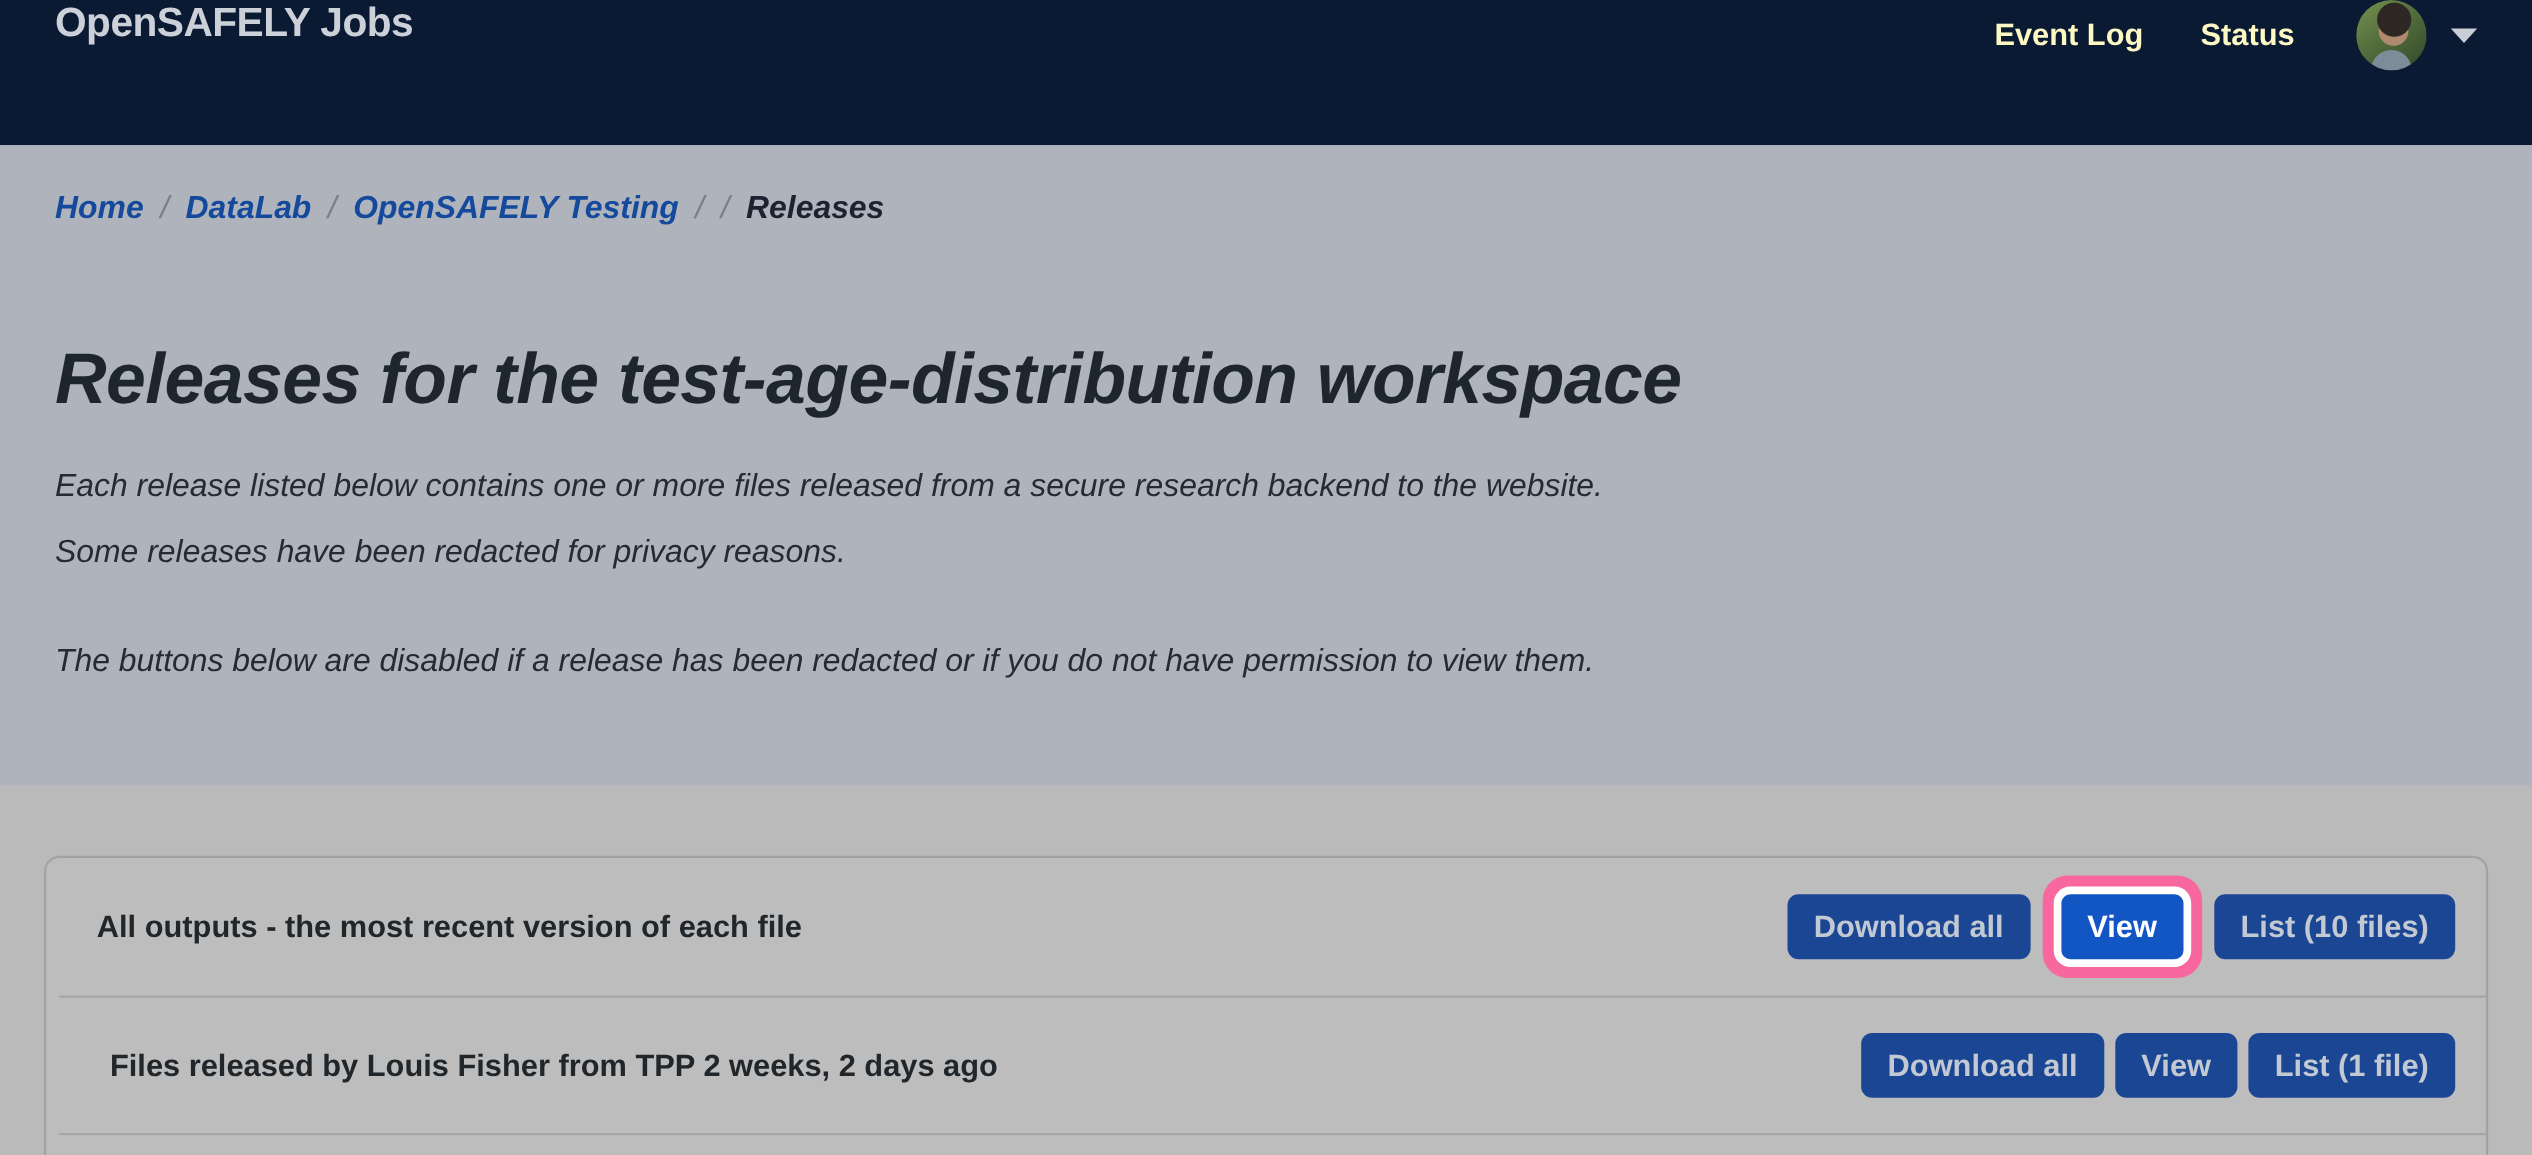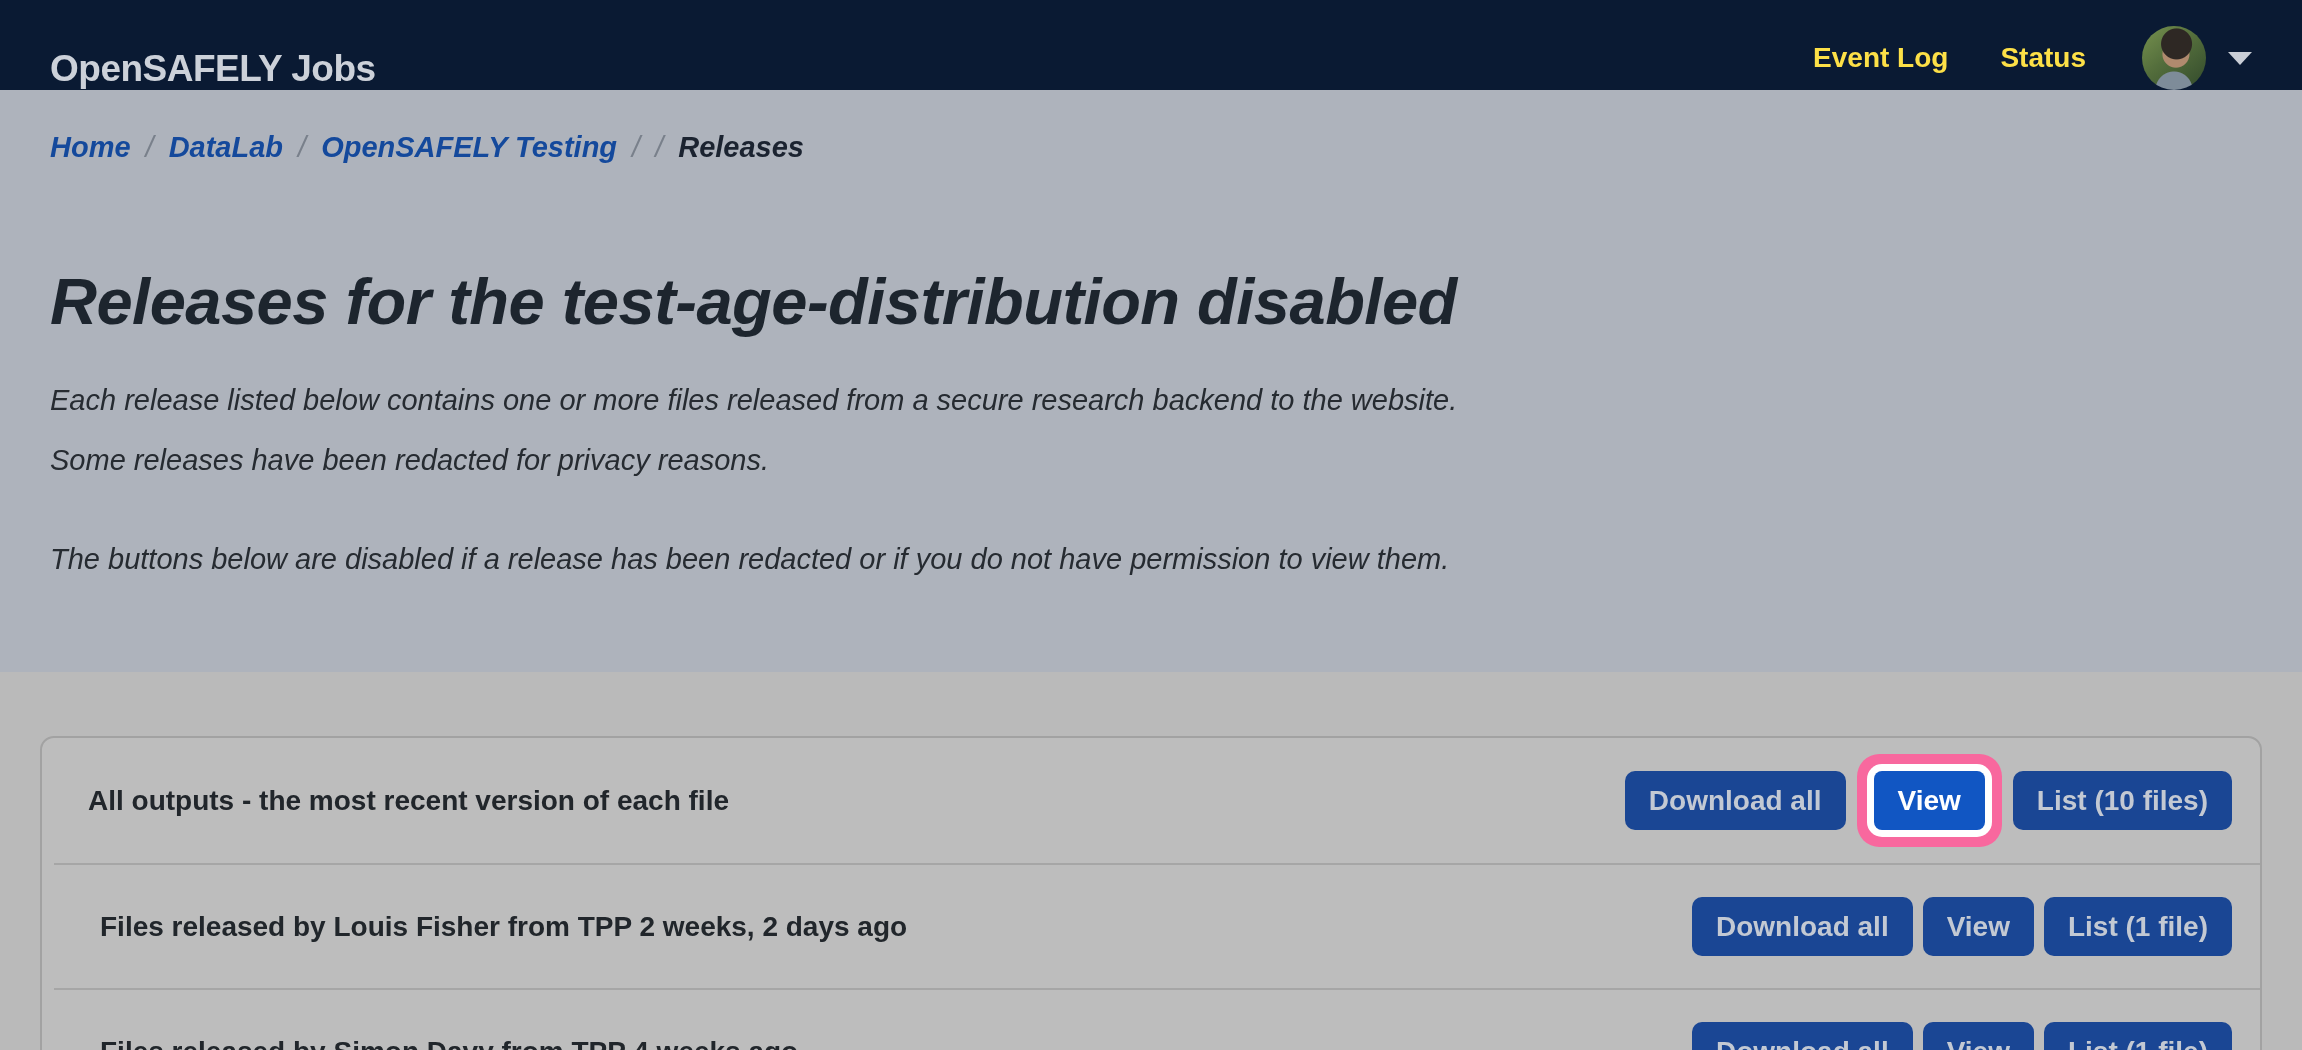--- a/index.html
+++ b/index.html
@@ -5,41 +5,41 @@
   * { margin: 0; padding: 0; box-sizing: border-box; }
   html, body { width: 2302px; height: 1050px; overflow: hidden; }
   body {
     font-family: "Liberation Sans", sans-serif;
     background: #bababa;
   }
   a { text-decoration: none; cursor: pointer; }
 
   
   .navbar {
-    height: 90px;
+    height: 132px;
     background: #0a1a33;
     display: flex;
-    align-items: flex-end;
+    align-items: flex-start;
     padding: 0 50px;
   }
   .brand {
     font-size: 37px;
     font-weight: 700;
     color: #ccd1d9;
     letter-spacing: -0.5px;
   }
   .nav-right {
     margin-left: auto;
     display: flex;
     align-items: center;
   }
   .nav-link {
     font-size: 28px;
     font-weight: 600;
-    color: #fde047;
+    color: #fef9c3;
     margin-left: 52px;
   }
   .user-menu {
     display: flex;
     align-items: center;
     margin-left: 56px;
     cursor: pointer;
   }
   .avatar {
     width: 64px;
@@ -159,21 +159,21 @@
     <a class="bc-link">Home</a>
     <span class="bc-sep">/</span>
     <a class="bc-link">DataLab</a>
     <span class="bc-sep">/</span>
     <a class="bc-link">OpenSAFELY Testing</a>
     <span class="bc-sep">/</span>
     <span class="bc-sep">/</span>
     <span class="bc-current">Releases</span>
   </nav>
 
-  <h1>Releases for the test-age-distribution disabled</h1>
+  <h1>Releases for the test-age-distribution workspace</h1>
   <p class="lead-1">Each release listed below contains one or more files released from a secure research backend to the website. Some releases have been redacted for privacy reasons.</p>
   <p class="lead-2">The buttons below are disabled if a release has been redacted or if you do not have permission to view them.</p>
 </section>
 
 <main class="releases">
   <div class="card">
 
     <div class="row">
       <div class="row-title">All outputs - the most recent version of each file</div>
       <div class="row-actions">

